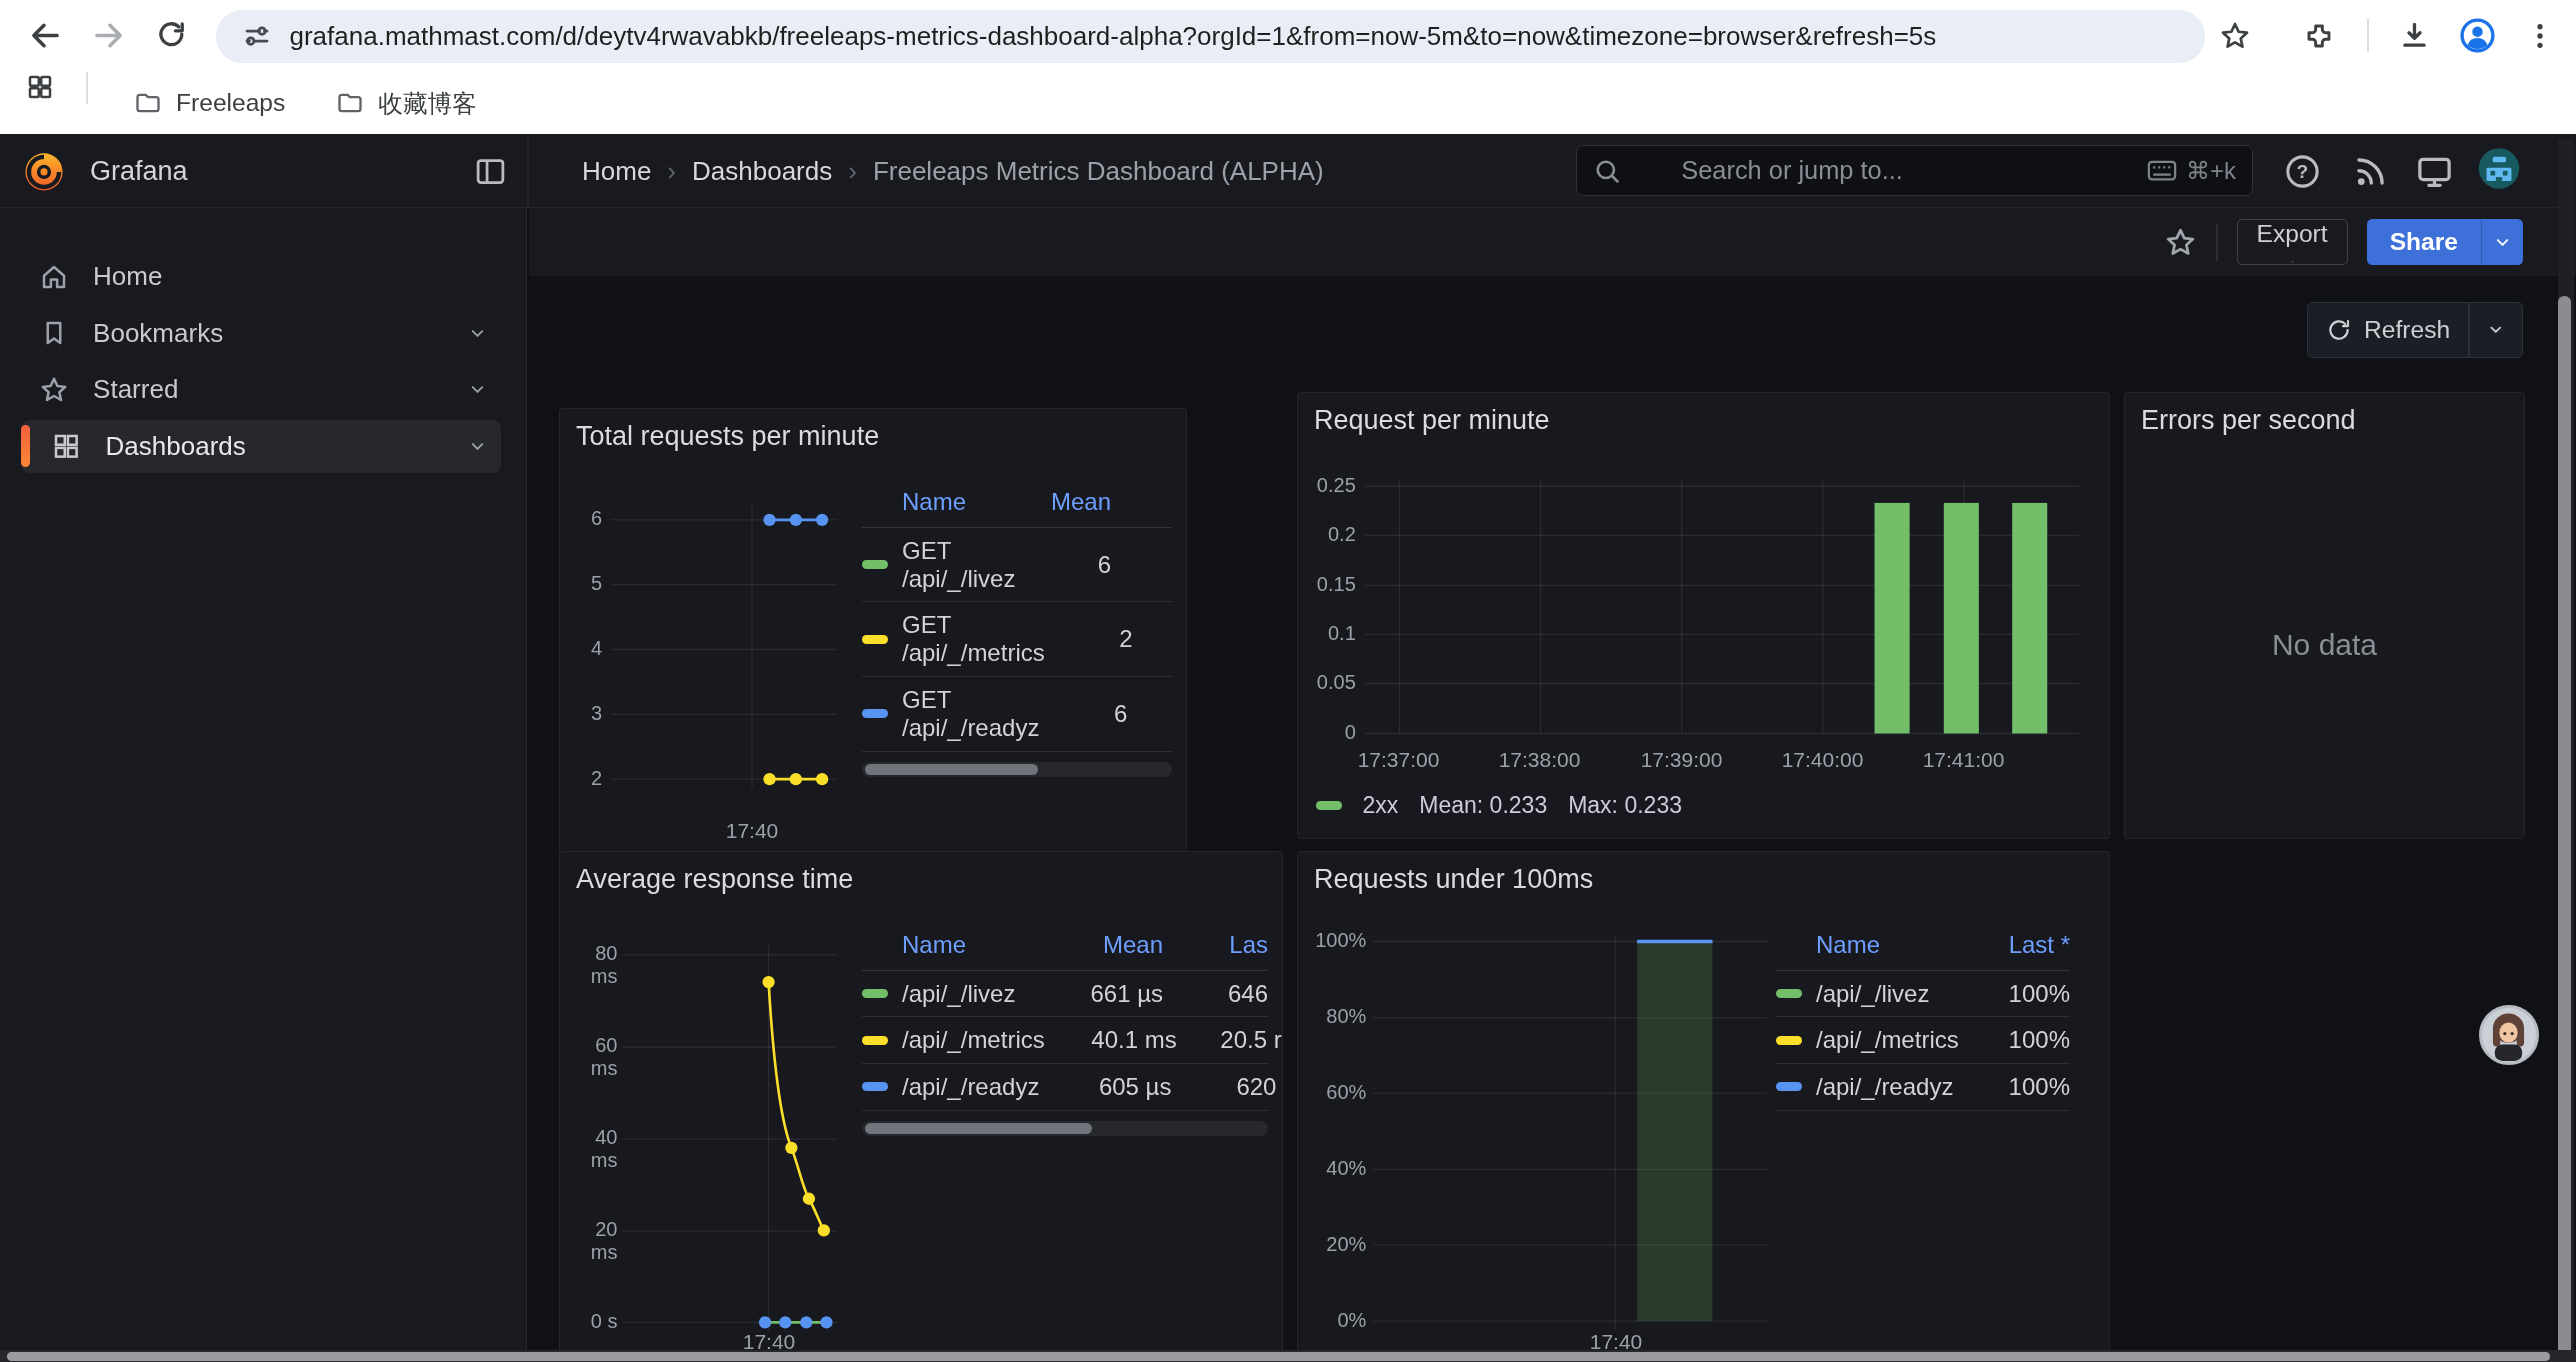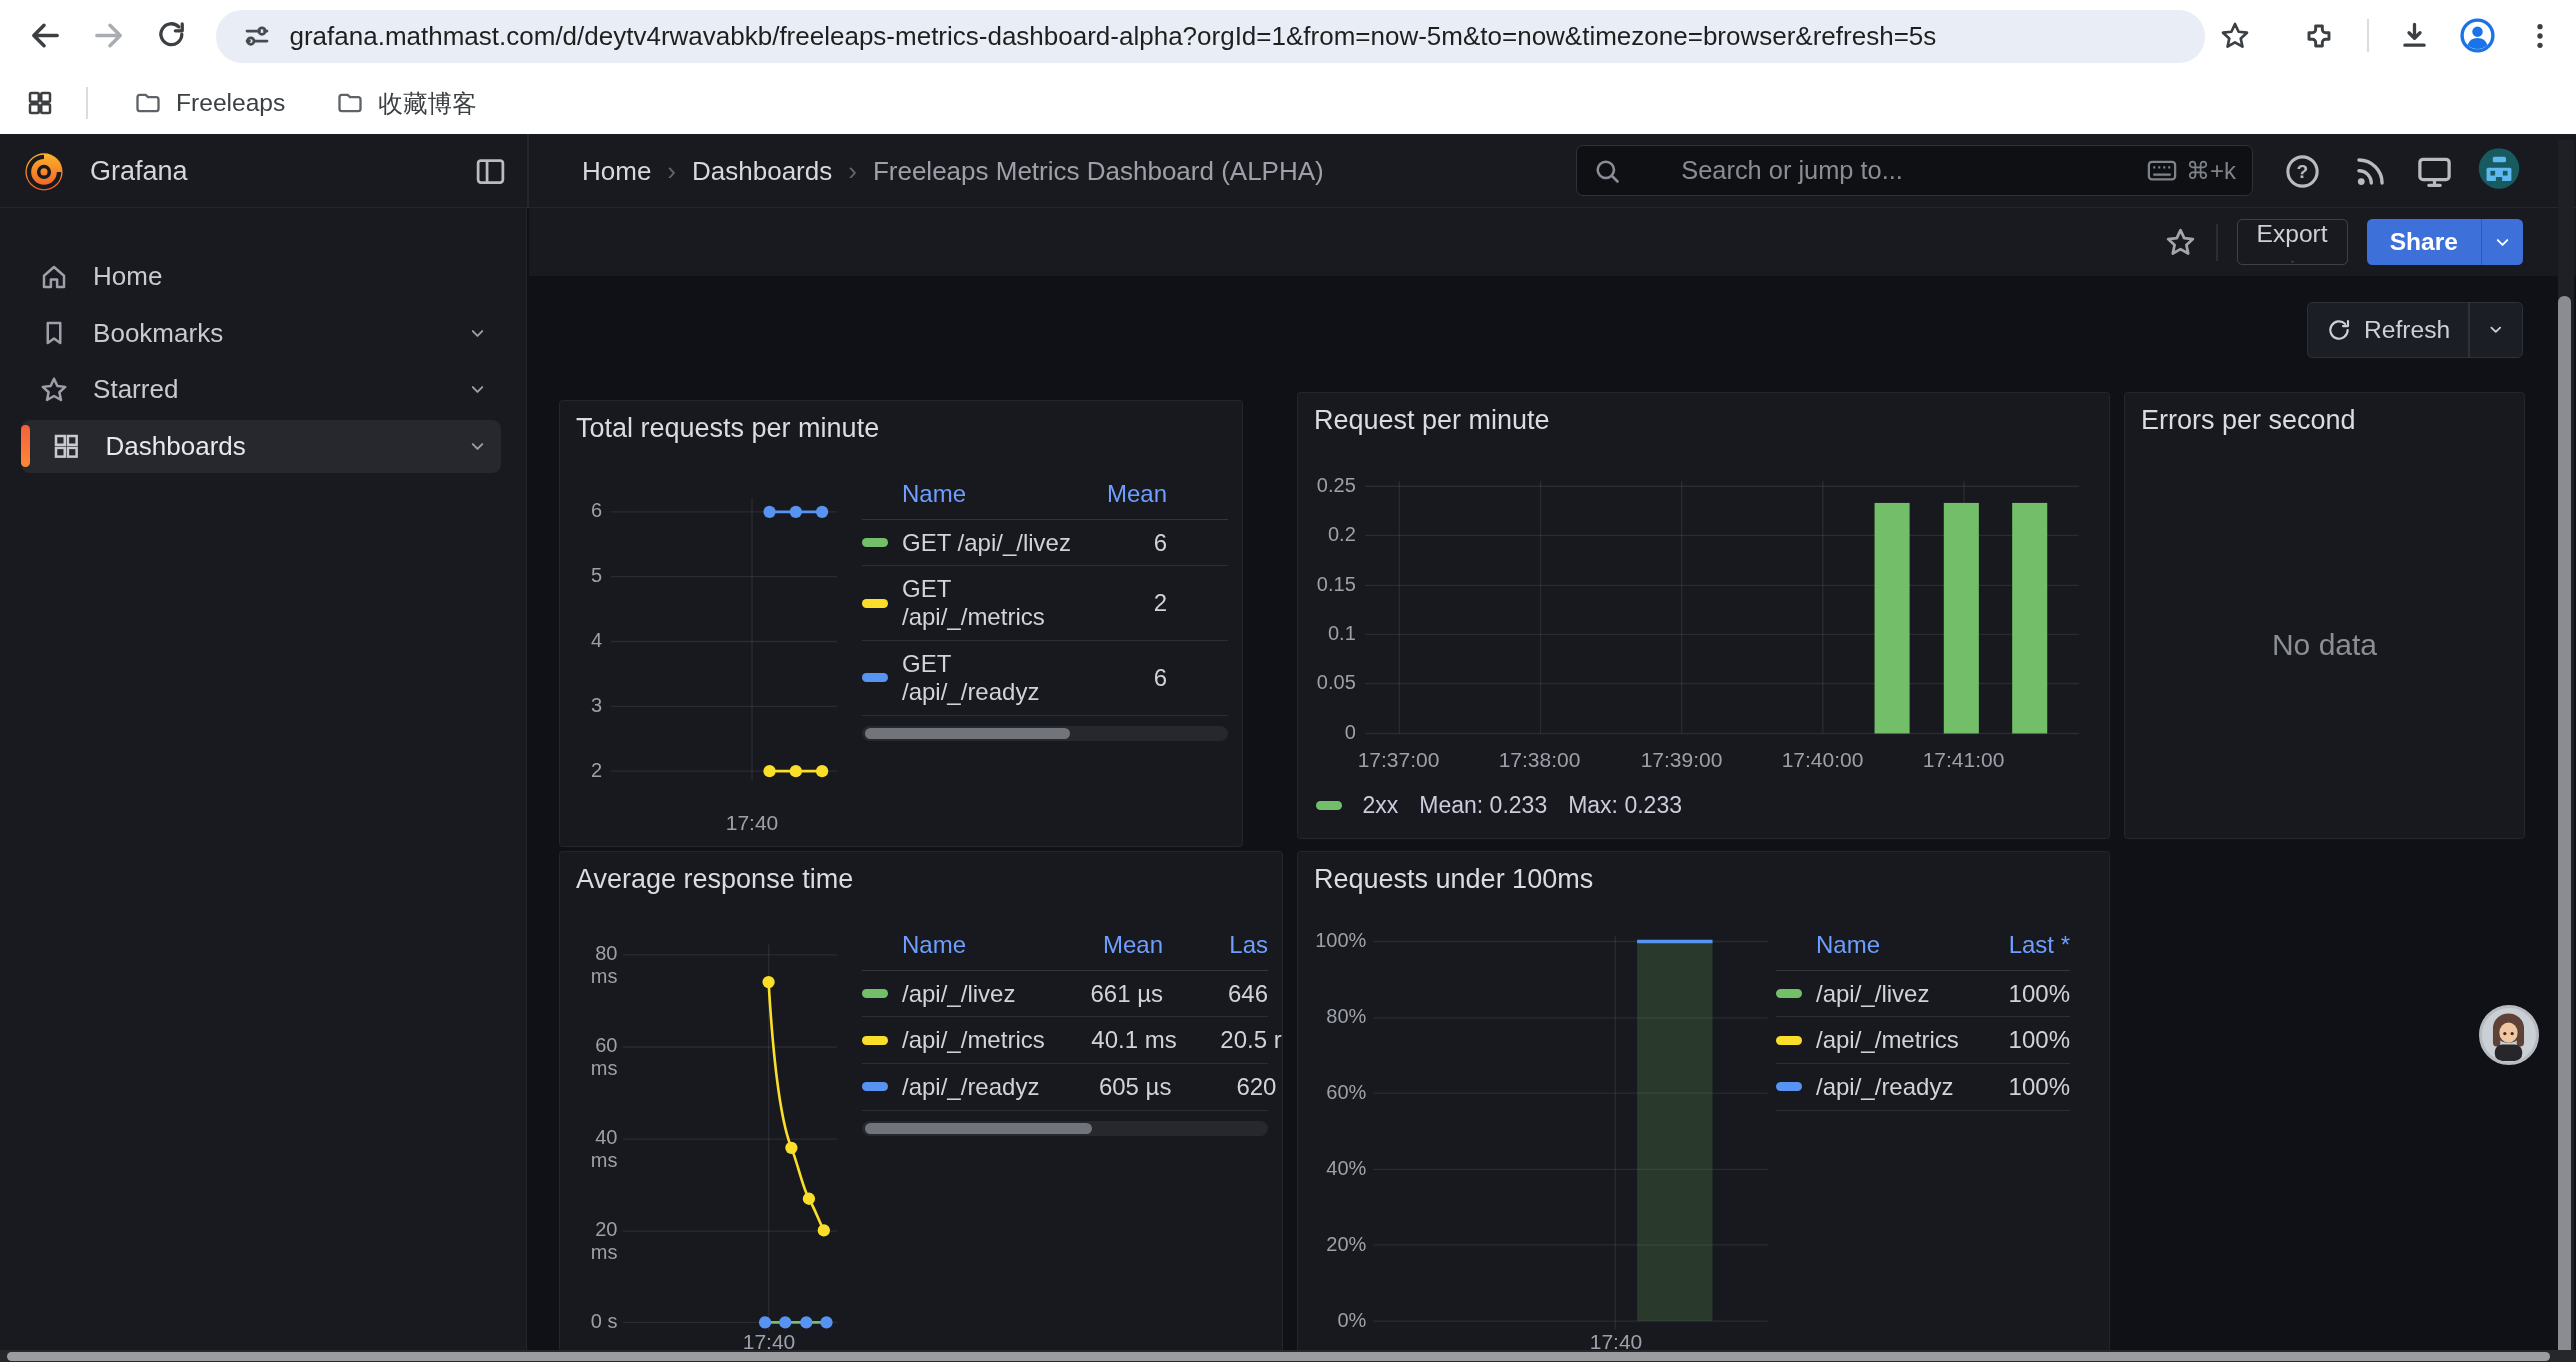--- a/index.html
+++ b/index.html
@@ -5,21 +5,21 @@
   * { margin:0; padding:0; box-sizing:border-box; }
   html,body { width:2576px; height:1363px; overflow:hidden; }
   body { font-family:"Liberation Sans", sans-serif; background:#101116; position:relative; }
   svg { display:block; }
 
   
   .browser-toolbar { position:absolute; left:0; top:0; width:2576px; height:72px; background:#FFFFFF; }
   .nav-ico { position:absolute; top:11.4px; width:49px; height:49px; border-radius:50%; display:flex; align-items:center; justify-content:center; }
   .url-pill { position:absolute; left:216px; top:9.6px; width:1989px; height:53px; background:#E9EEF6; border-radius:26px; display:flex; align-items:center; padding:0 26px; gap:17.5px; }
   .url-input { flex:1; border:none; outline:none; background:transparent; font-family:"Liberation Sans",sans-serif; font-size:26px; color:#1F1F1F; }
-  .bookmarks-bar { position:absolute; left:0; top:72px; width:2576px; height:62px; background:#FFFFFF; display:flex; align-items:center; padding-left:24.6px; gap:23px; }
+  .bookmarks-bar { position:absolute; left:0; top:72px; width:2576px; height:62px; background:#FFFFFF; display:flex; padding-left:24.6px; gap:23px; }
   .bm-chip { display:flex; align-items:center; gap:14px; font-size:24.6px; color:#3C4043; padding:7px 14px; border-radius:7px; }
   .bm-divider { width:1.8px; height:32px; background:#DADCE0; margin:0 8.8px; }
 
   
   .gf { position:absolute; left:0; top:134px; width:2576px; height:1228px; background:#101116; }
   .gf-header { position:absolute; left:0; top:0; width:2576px; height:74px; background:#181A1F; border-bottom:1.8px solid #24262B; }
   .brand { position:absolute; left:21px; top:0; height:74px; display:flex; align-items:center; gap:23px; }
   .brand-name { font-size:27px; color:#D5D6DB; }
   .hdr-vdiv { position:absolute; left:527px; top:0; width:1.8px; height:74px; background:#24262B; }
   .panel-toggle { position:absolute; left:470px; top:17.5px; width:40px; height:40px; display:flex; align-items:center; justify-content:center; }
@@ -314,21 +314,21 @@
       <div class="ctrl-seg">
         <svg width="17.5" height="17.5" viewBox="0 0 24 24">
             <path d="M6 9l6 6 6-6" fill="none" stroke="#CFD0D5" stroke-width="2.4" stroke-linecap="round" stroke-linejoin="round"></path>
           </svg>
       </div>
     </div>
   </div>
 
   <div class="panels">
 
-    <div class="panel" style="left:0;top:8px;width:684px;height:447px">
+    <div class="panel" style="left:0;top:16px;width:628px;height:447px">
       <div class="p-title">Total requests per minute</div>
       <span class="tick y" style="left:7px;top:98px;width:35px">6</span>
       <span class="tick y" style="left:7px;top:163px;width:35px">5</span>
       <span class="tick y" style="left:7px;top:228px;width:35px">4</span>
       <span class="tick y" style="left:7px;top:293px;width:35px">3</span>
       <span class="tick y" style="left:7px;top:358px;width:35px">2</span>
       <span class="tick x" style="left:148px;top:410px;width:88px">17:40</span>
       <svg style="position:absolute;left:51px;top:88px" width="226" height="298" viewBox="0 0 258 340">
         <g stroke="rgba(204,204,220,0.10)" stroke-width="1.5">
           <line x1="0" y1="26" x2="258" y2="26"></line>

